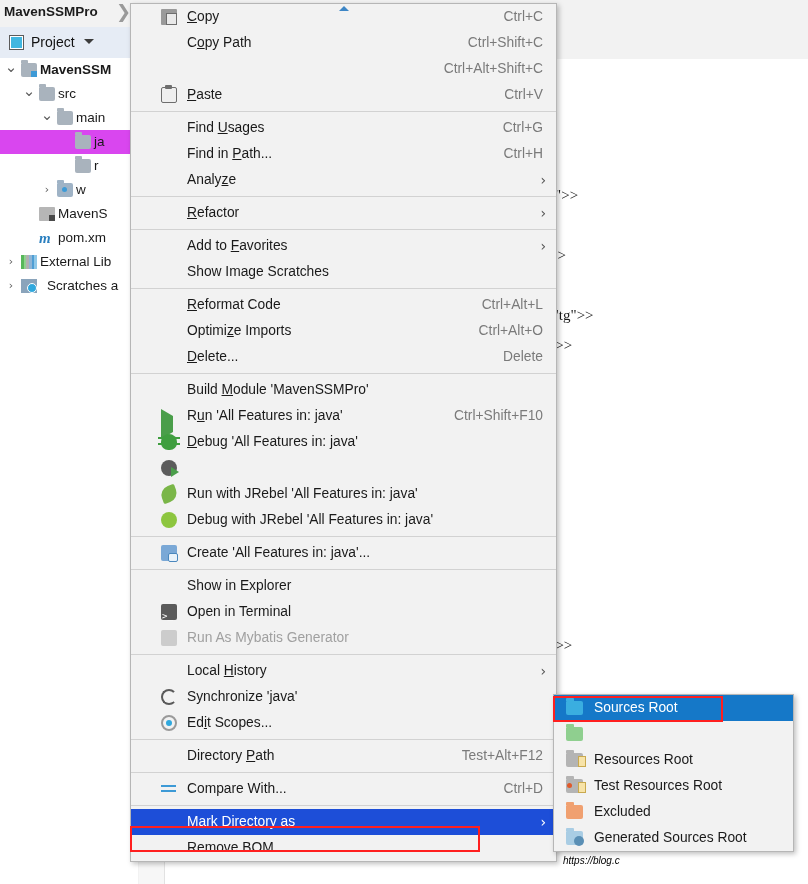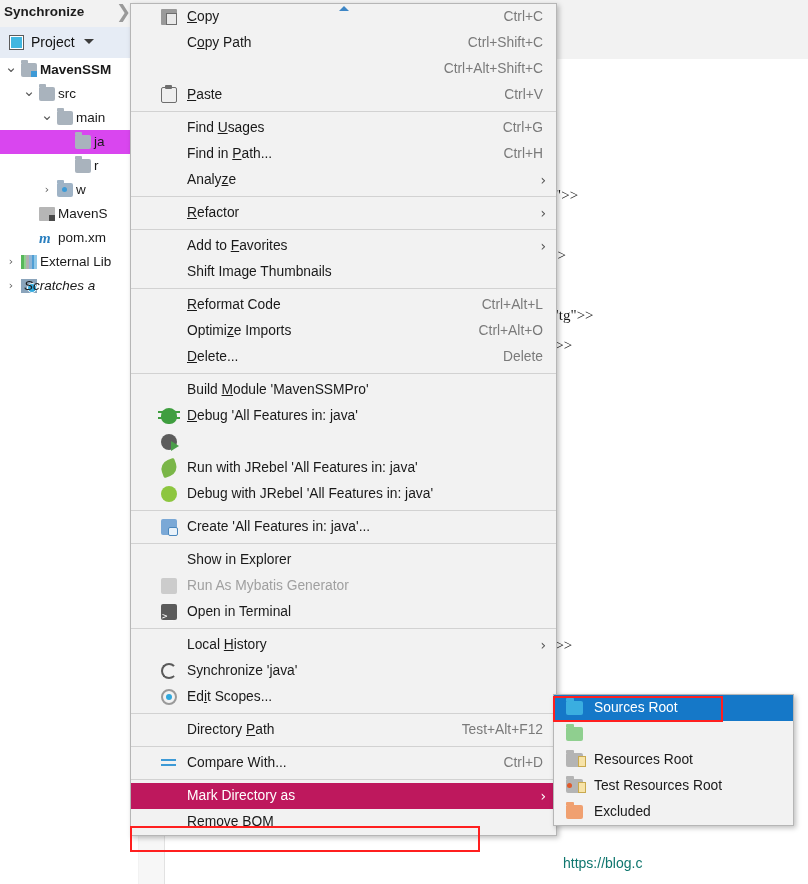--- a/index.html
+++ b/index.html
@@ -63,28 +63,28 @@
   .gutter{position:absolute;left:0;top:0;width:25px;bottom:0;background:#f7f7f7;border-right:1px solid #e2e2e2;}
   .gutline{position:absolute;left:0;width:25px;height:1px;background:#e2e2e2;}
   .foldmark{position:absolute;left:17px;width:8px;height:8px;color:#9a9a9a;font-size:8px;line-height:8px;font-family:"DejaVu Sans",sans-serif;}
   .code{position:absolute;left:26px;top:0;right:0;bottom:0;
         font-family:"Liberation Serif","DejaVu Serif",serif;font-size:15px;line-height:30px;white-space:pre;}
   .code .ln{position:absolute;left:0;right:0;height:30px;}
   .at{color:#2a5db0;}
   .va{color:#1a7a1a;}
   .hl{background:#eef0fb;}
   .indentguide{position:absolute;width:1px;background:#d8d8d8;}
-  .wm2{position:absolute;left:563px;top:855px;color:#0f766e;font-size:14px;}
+  .wm2{position:absolute;left:563px;top:855px;color:#000000;font-size:10px;font-style:italic;}
 
   
   .ctxmenu{position:absolute;left:130px;top:3px;width:427px;background:#f2f2f2;border:1px solid #b6b6b6;box-shadow:2px 2px 5px rgba(0,0,0,.25);box-sizing:border-box;}
   .scrollup{position:absolute;left:0;top:0;width:425px;height:9px;}
   .scrollup:after{content:"";position:absolute;left:50%;top:2px;margin-left:-5px;width:0;height:0;border-left:5px solid transparent;border-right:5px solid transparent;border-bottom:5px solid #3d86c6;}
   .mi{position:relative;height:26px;line-height:26px;white-space:nowrap;}
-  .mi.sel{background:#be185d;color:#fff;padding-left:8px;}
+  .mi.sel{background:#1d4ed8;color:#fff;padding-left:8px;}
   .mi.dis{color:#a0a0a0;}
   .mi .lab{position:absolute;left:56px;top:0;font-size:13.8px;}
   .mi .acc{position:absolute;right:13px;top:0;color:#7a7a7a;font-size:13.8px;}
   .mi .arw{position:absolute;right:10px;top:0;color:#555;font-size:14px;font-family:"DejaVu Sans",sans-serif;}
   .mi.sel .arw{color:#fff;}
   .mi .mic{position:absolute;left:30px;top:5px;width:16px;height:16px;}
   .sep{height:1px;background:#d2d2d2;margin:3px 0;}
   u{text-decoration:underline;}
 
   
@@ -130,21 +130,21 @@
   .res-lines{position:absolute;right:-3px;bottom:0;width:8px;height:11px;background:#f7e3a8;border:1px solid #c9a94e;box-sizing:border-box;}
   .reddot{position:absolute;left:1px;top:4px;width:5px;height:5px;border-radius:50%;background:#e05a2b;}
   .gear{position:absolute;right:-1px;bottom:-1px;width:10px;height:10px;border-radius:50%;background:#5a8fb5;}
 </style>
 </head>
 <body>
 
 <div id="ide">
 
   <div class="crumb-bar">
-    <span class="crumb">Synchronize</span>
+    <span class="crumb">MavenSSMPro</span>
     <span class="crumb-sep">❯</span>
   </div>
 
   <div class="proj-head">
     <span class="proj-ico">
         <i></i>
       </span>
     <span class="proj-lbl">Project</span>
     <span class="proj-caret"></span>
   </div>
@@ -191,21 +191,21 @@
         <span class="nm" style="left: 58px;">pom.xm</span>
       </div>
       <div class="row">
         <span class="tw" style="left: 4px;">›</span>
         <span class="ic libico" style="left: 21px;"></span>
         <span class="nm" style="left: 40px;">External Lib</span>
       </div>
       <div class="row">
         <span class="tw" style="left: 4px;">›</span>
         <span class="ic scrico" style="left: 21px;"></span>
-        <span class="nm" style="left: 24px; font-style: italic;">Scratches a</span>
+        <span class="nm" style="left: 47px;">Scratches a</span>
       </div>
     </div>
 
   <div class="tabstrip">
     <div class="tab inactive">
       <span class="tx" style="left:7px">SM-Pro</span>
       <span class="cl" style="left:58px">✕</span>
     </div>
     <div class="tab active">
       <span class="xmlico"></span>
@@ -275,40 +275,45 @@
       <div class="mi">
         <span class="lab"><u>R</u>efactor</span>
         <span class="arw">›</span>
       </div>
       <div class="sep"></div>
       <div class="mi">
         <span class="lab">Add to <u>F</u>avorites</span>
         <span class="arw">›</span>
       </div>
       <div class="mi">
-        <span class="lab">Shift Image Thumbnails</span>
+        <span class="lab">Show Image Scratches</span>
       </div>
       <div class="sep"></div>
       <div class="mi">
         <span class="lab"><u>R</u>eformat Code</span>
         <span class="acc">Ctrl+Alt+L</span>
       </div>
       <div class="mi">
         <span class="lab">Optimi<u>z</u>e Imports</span>
         <span class="acc">Ctrl+Alt+O</span>
       </div>
       <div class="mi">
         <span class="lab"><u>D</u>elete...</span>
         <span class="acc">Delete</span>
       </div>
       <div class="sep"></div>
       <div class="mi">
         <span class="lab">Build <u>M</u>odule 'MavenSSMPro'</span>
       </div>
       <div class="mi">
+        <span class="mic ic-run" style="position: absolute;"></span>
+        <span class="lab">R<u>u</u>n 'All Features in: java'</span>
+        <span class="acc">Ctrl+Shift+F10</span>
+      </div>
+      <div class="mi">
         <span class="mic ic-bug" style="position: absolute;"></span>
         <span class="lab"><u>D</u>ebug 'All Features in: java'</span>
       </div>
       <div class="mi">
         <span class="mic ic-cov" style="position: absolute;"></span>
       </div>
       <div class="mi">
         <span class="mic ic-rocket" style="position: absolute;"></span>
         <span class="lab">Run with JRebel 'All Features in: java'</span>
       </div>
@@ -317,28 +322,28 @@
         <span class="lab">Debug with JRebel 'All Features in: java'</span>
       </div>
       <div class="sep"></div>
       <div class="mi">
         <span class="mic ic-create" style="position: absolute;"></span>
         <span class="lab">Create 'All Features in: java'...</span>
       </div>
       <div class="sep"></div>
       <div class="mi">
         <span class="lab">Show in Explorer</span>
+      </div>
+      <div class="mi">
+        <span class="mic ic-term" style="position: absolute;"></span>
+        <span class="lab">Open in Terminal</span>
       </div>
       <div class="mi dis">
         <span class="mic ic-mybatis" style="position: absolute;"></span>
         <span class="lab">Run As Mybatis Generator</span>
-      </div>
-      <div class="mi">
-        <span class="mic ic-term" style="position: absolute;"></span>
-        <span class="lab">Open in Terminal</span>
       </div>
       <div class="sep"></div>
       <div class="mi">
         <span class="lab">Local <u>H</u>istory</span>
         <span class="arw">›</span>
       </div>
       <div class="mi">
         <span class="mic ic-sync" style="position: absolute;"></span>
         <span class="lab">Synchronize 'java'</span>
       </div>
@@ -387,17 +392,23 @@
         <span class="mic sf gray">
           <span class="reddot"></span>
           <span class="res-lines"></span>
         </span>
         <span class="lab">Test Resources Root</span>
       </div>
       <div class="smi">
         <span class="mic sf orange"></span>
         <span class="lab">Excluded</span>
       </div>
+      <div class="smi">
+        <span class="mic sf lt">
+          <span class="gear"></span>
+        </span>
+        <span class="lab">Generated Sources Root</span>
+      </div>
     </div>
 </div>
 
 <div class="redbox" style="left:130px;top:826px;width:350px;height:26px;"></div>
 <div class="redbox" style="left:553px;top:696px;width:170px;height:26px;"></div>
 
 </body></html>

